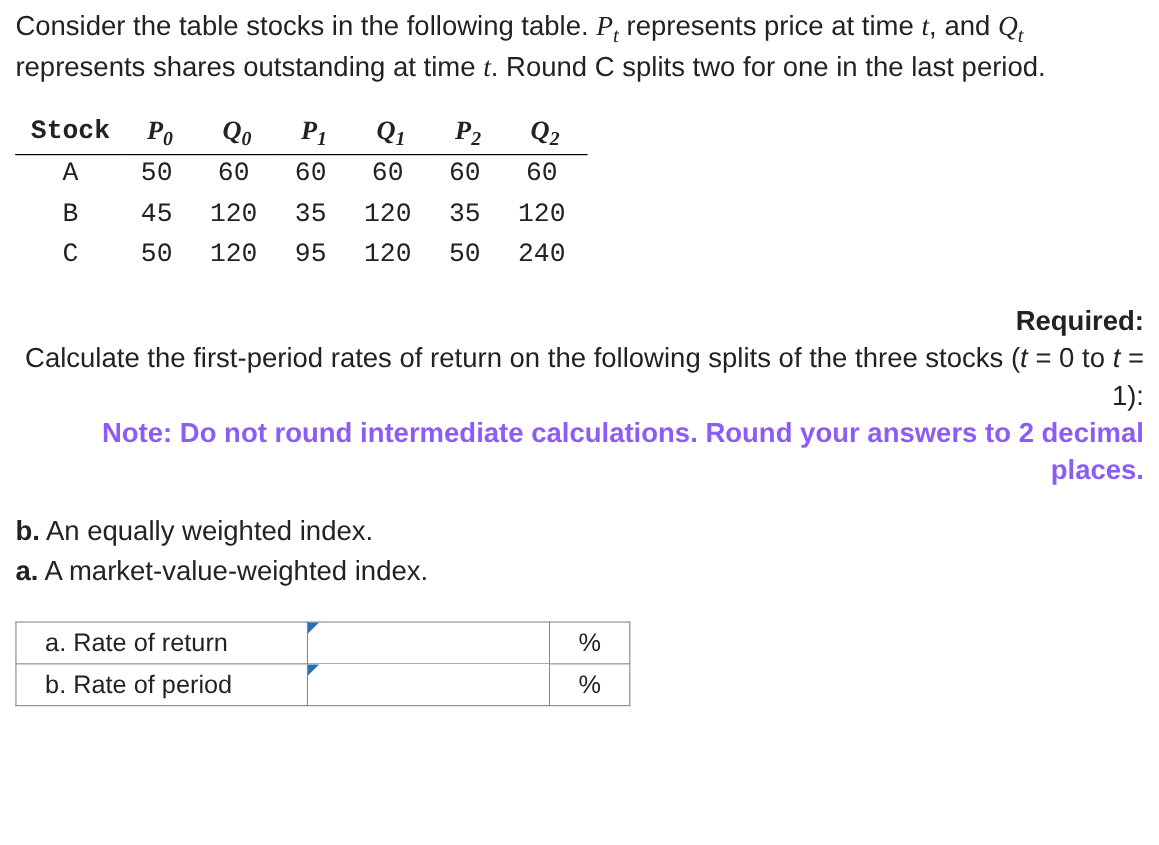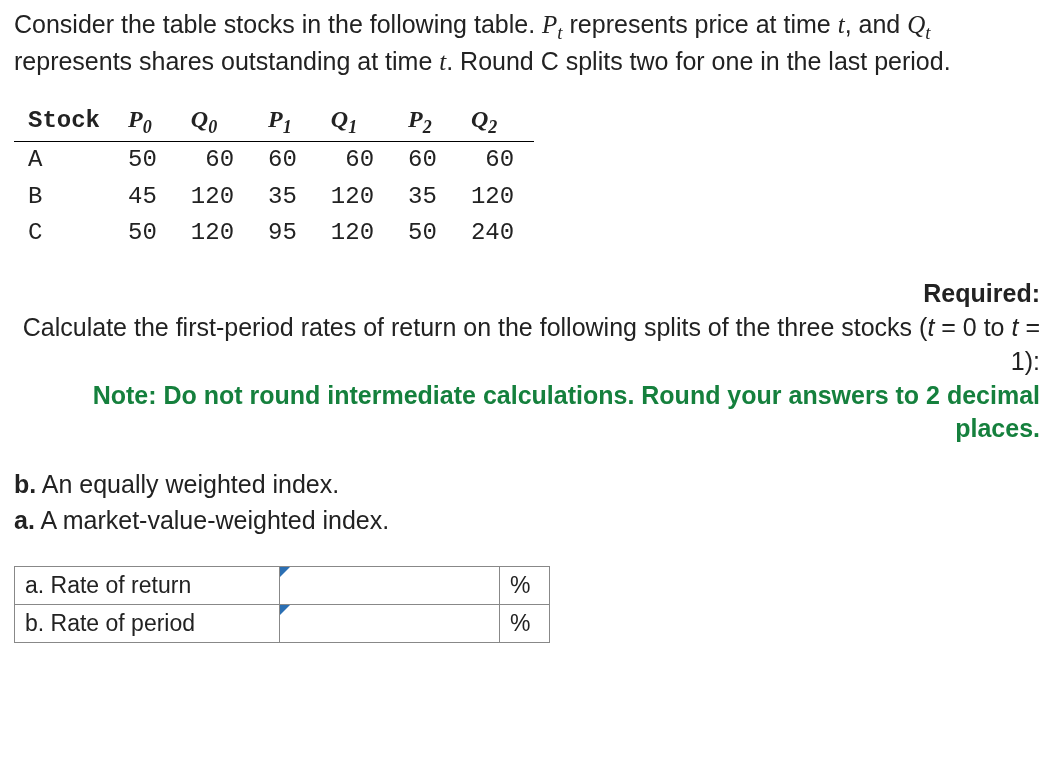--- a/index.html
+++ b/index.html
@@ -15,55 +15,55 @@
     .problem-text .var { font-family: 'Times New Roman', serif; font-style: italic; }
     .problem-text .sub { font-style: italic; font-size: 0.75em; vertical-align: sub; }
 
     .data-table {
       border-collapse: collapse;
       margin-bottom: 26px;
       font-family: 'Courier New', monospace;
       font-size: 24px;
     }
     .data-table th, .data-table td {
-      text-align: left;
+      text-align: center;
       padding: 2px 14px;
       border: none;
     }
     .data-table thead th {
       border-bottom: 1.5px solid #000;
       font-weight: bold;
       font-style: italic;
       font-family: 'Times New Roman', serif;
     }
     .data-table thead th:first-child {
       font-family: 'Courier New', monospace;
       font-style: normal;
       font-weight: bold;
     }
     .data-table thead th .sub { font-size: 0.75em; vertical-align: sub; }
     .data-table td.stock-label { font-weight: normal; }
-    .data-table td.num { text-align: right; padding-right: 20px; }
+    .data-table td.num { padding-right: 20px; }
 
     .required-block { margin-bottom: 22px; text-align: right; }
     .required-label { font-weight: bold; }
     .required-text .ital { font-style: italic; }
-    .note { color: #15803d; font-weight: bold; }
+    .note { color: #8b5cf6; font-weight: bold; }
 
     .parts { margin-bottom: 28px; }
     .parts .pb { font-weight: bold; display: inline; }
     .parts div { margin-bottom: 2px; }
 
     .answer-table {
       border-collapse: collapse;
       font-size: 23px;
     }
     .answer-table td {
       border: 1px solid #888;
-      padding: 3px 10px;
+      padding: 3px 26px;
       height: 36px;
     }
     .answer-table td.label-cell {
       width: 265px;
       background: #fff;
     }
     .answer-table td.input-cell {
       width: 220px;
       background: #fff;
       position: relative;

